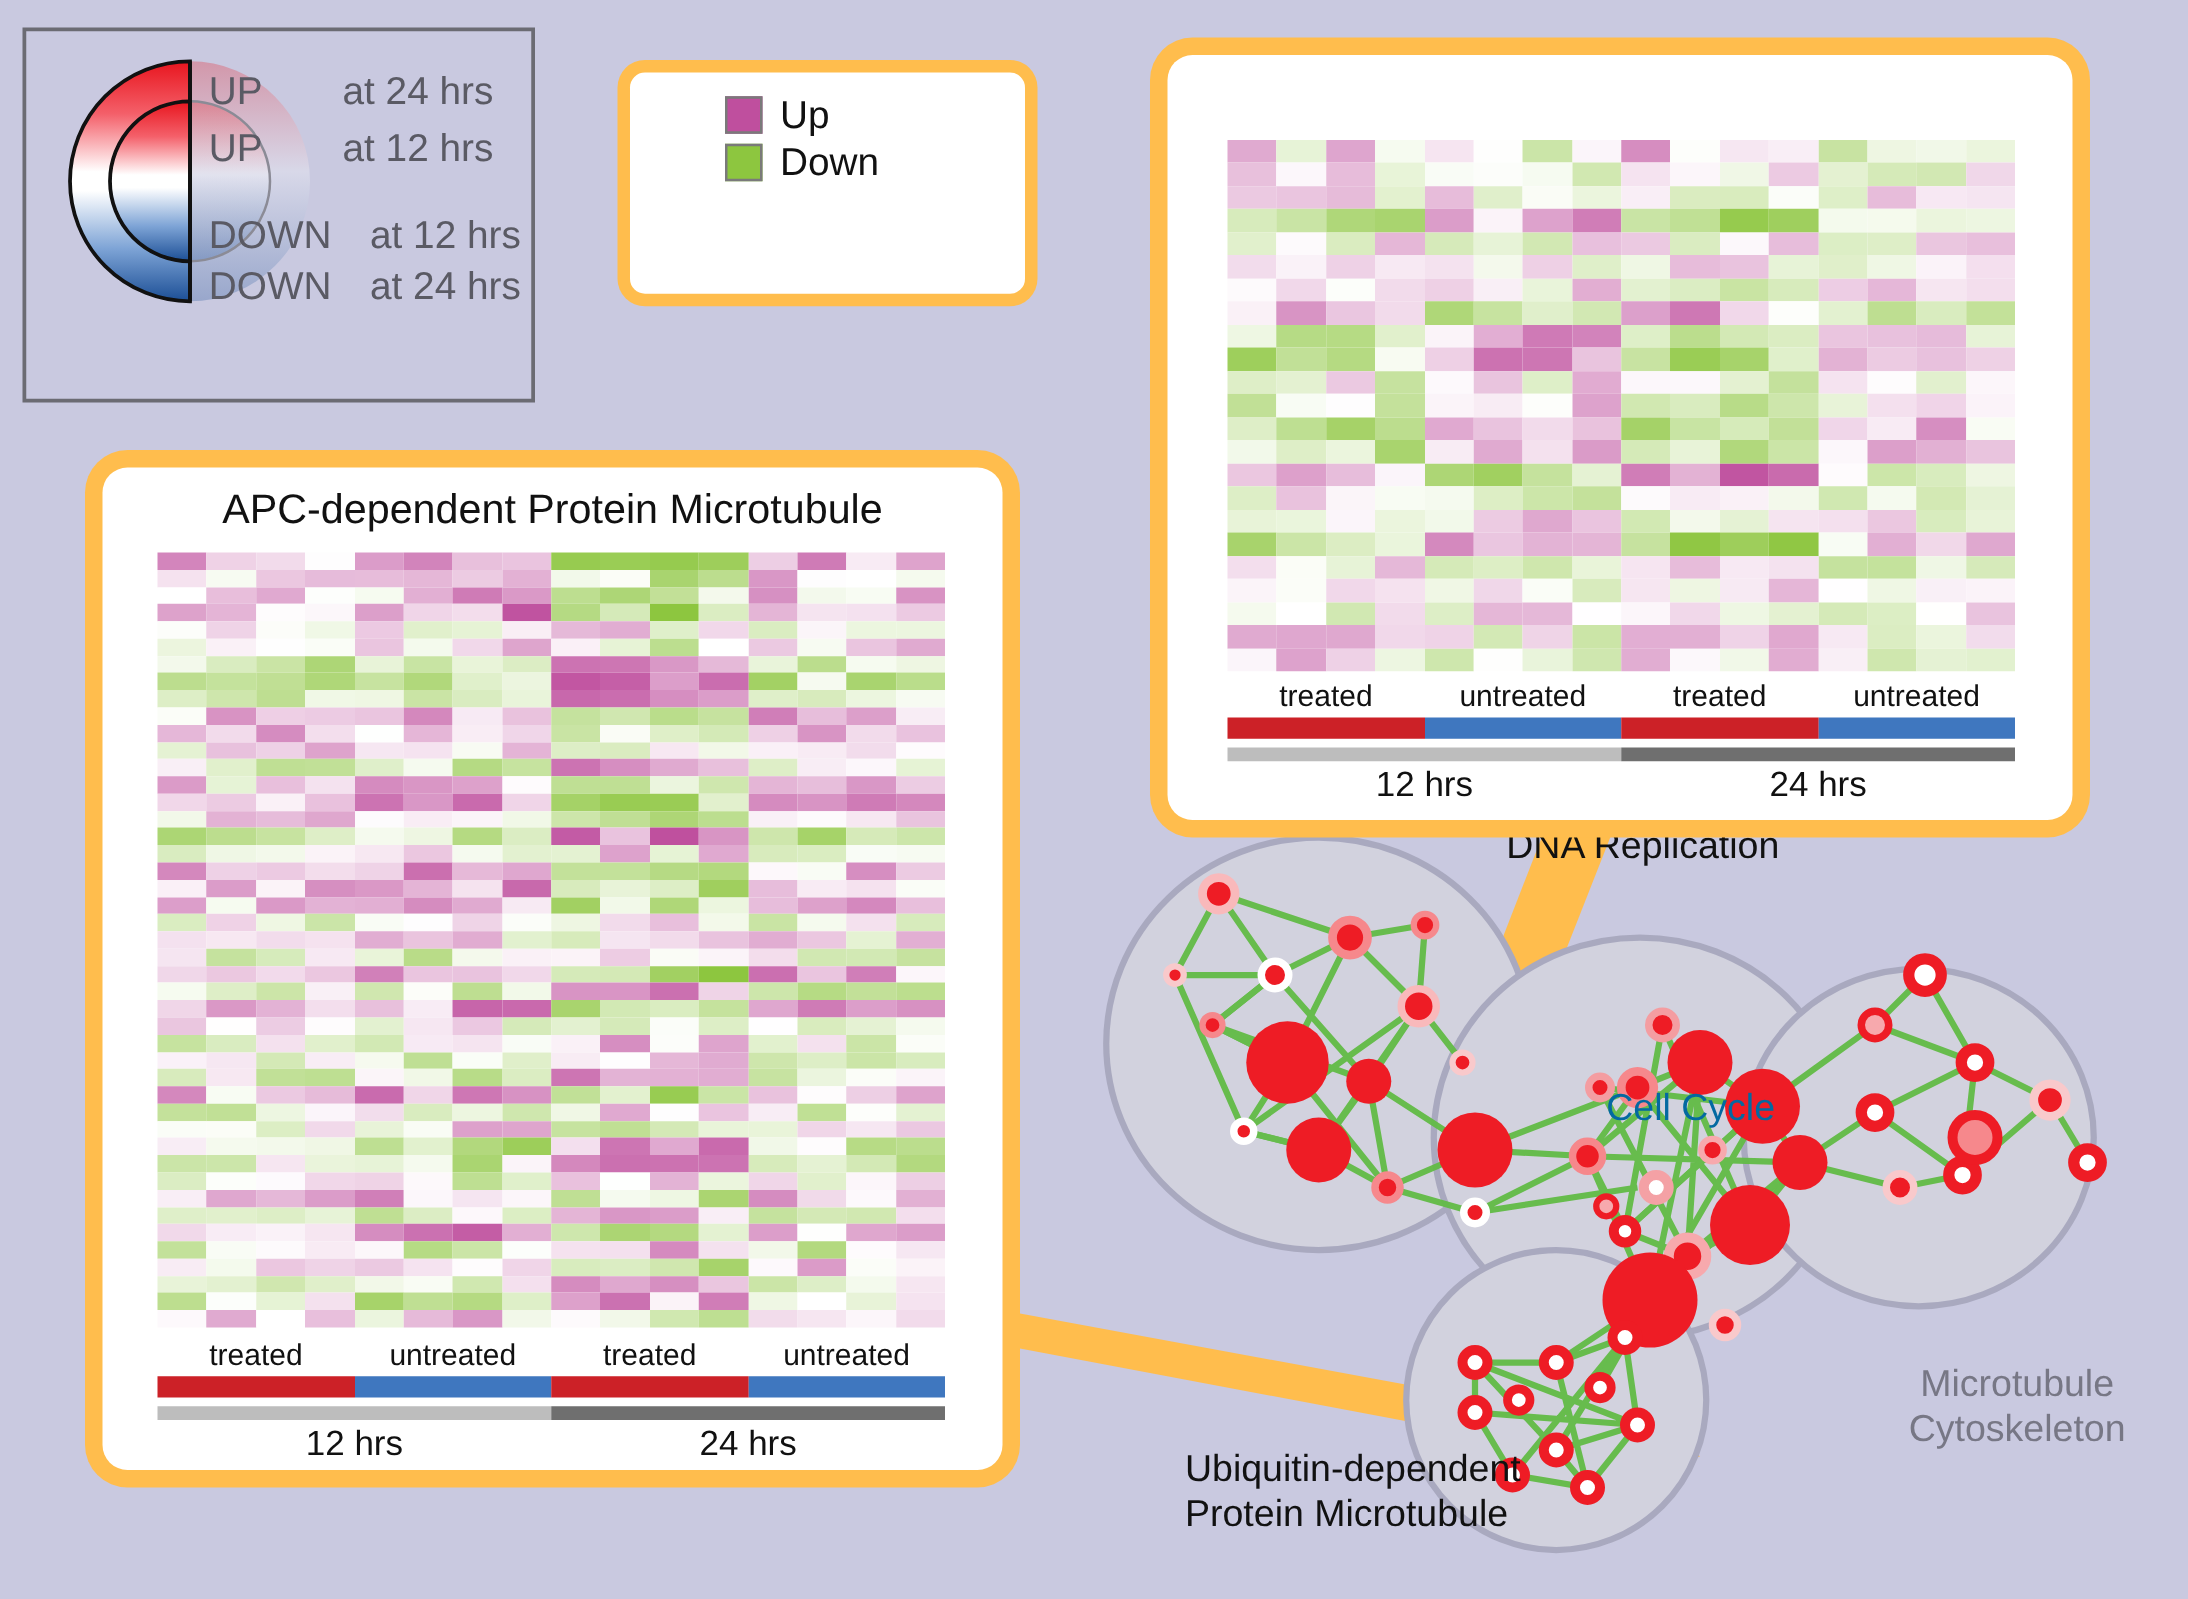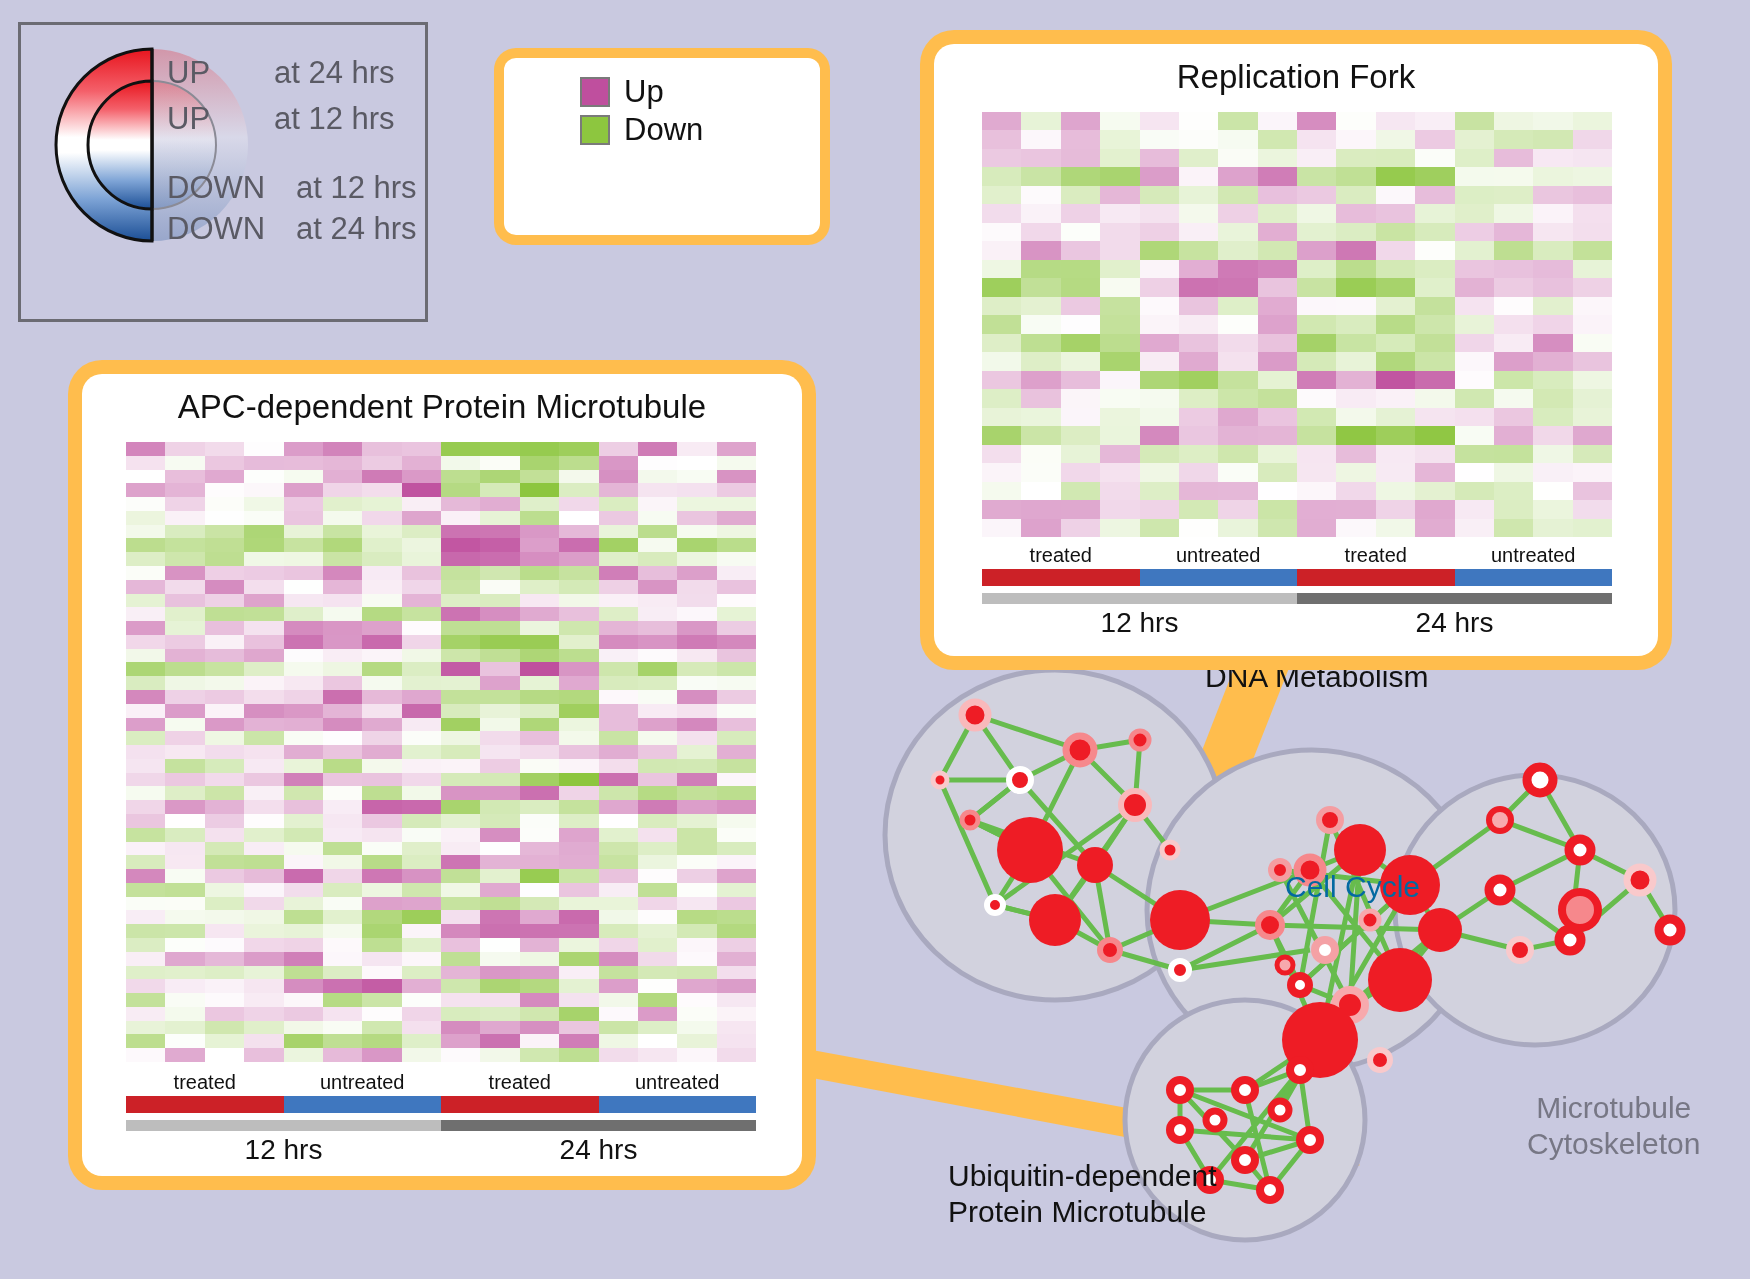--- a/index.html
+++ b/index.html
@@ -41,21 +41,21 @@
 
   #panel-rep{left:920px;top:30px;width:752px;height:640px;}
   #panel-apc{left:68px;top:360px;width:748px;height:830px;}
 
   .hm{position:absolute;display:grid;}
   .hm div{width:100%;height:100%;}
 
   
   .axis{position:absolute;left:0;right:0;}
   .axis-labels{display:flex;}
-  .axis-labels span{flex:1;text-align:center;font-size:20px;color:#111;}
+  .axis-labels span{flex:1;text-align:center;font-size:24px;color:#111;}
   .bar-row{display:flex;height:17px;margin-top:2px;}
   .bar-row div{flex:1;}
   .time-row{display:flex;height:11px;margin-top:7px;}
   .time-row div{flex:1;}
   .time-labels{display:flex;margin-top:3px;}
   .time-labels span{flex:1;text-align:center;font-size:28px;color:#111;}
 
   
   #network{left:880px;top:620px;width:860px;height:660px;}
   .cluster-label{position:absolute;font-size:30px;white-space:pre-line;}
@@ -224,30 +224,29 @@
     <circle cx="430" cy="520" r="10" fill="#ffffff" stroke="#ee1c25" stroke-width="8"></circle>
     <circle cx="390" cy="570" r="10" fill="#ffffff" stroke="#ee1c25" stroke-width="8"></circle>
     <circle cx="330" cy="560" r="10" fill="#ffffff" stroke="#ee1c25" stroke-width="8"></circle>
     <circle cx="300" cy="510" r="10" fill="#ffffff" stroke="#ee1c25" stroke-width="8"></circle>
     <circle cx="365" cy="540" r="10" fill="#ffffff" stroke="#ee1c25" stroke-width="8"></circle>
     <circle cx="335" cy="500" r="9" fill="#ffffff" stroke="#ee1c25" stroke-width="7"></circle>
     <circle cx="400" cy="490" r="9" fill="#ffffff" stroke="#ee1c25" stroke-width="7"></circle>
   </g>
 </svg>
 
-<div class="abs cluster-label" style="left:1205px;top:660px;color:#111;">DNA Metabolism</div>
+<div class="abs cluster-label" style="left:1205px;top:660px;color:#111;">DNA Replication</div>
 <div class="abs cluster-label" style="left:1285px;top:870px;color:#0369a1;">Cell Cycle</div>
 <div class="abs cluster-label" style="left:1527px;top:1090px;color:#777785;text-align:center;line-height:1.2;">Microtubule
 Cytoskeleton</div>
 <div class="abs cluster-label" style="left:948px;top:1158px;color:#111;line-height:1.2;">Ubiquitin-dependent
 Protein Microtubule</div>
 
 <div class="abs panel" id="panel-rep">
   <div class="panel-inner">
-    <div class="panel-title">Replication Fork</div>
     <div class="hm" id="hm-rep" style="left: 48px; top: 68px; width: 630px; height: 425px; grid-template-columns: repeat(16, 1fr); grid-template-rows: repeat(23, 1fr);">
         <div style="background: rgb(224, 170, 208);"></div>
         <div style="background: rgb(231, 243, 215);"></div>
         <div style="background: rgb(222, 165, 206);"></div>
         <div style="background: rgb(246, 251, 240);"></div>
         <div style="background: rgb(246, 229, 241);"></div>
         <div style="background: rgb(254, 254, 253);"></div>
         <div style="background: rgb(203, 229, 168);"></div>
         <div style="background: rgb(251, 245, 250);"></div>
         <div style="background: rgb(214, 141, 192);"></div>

